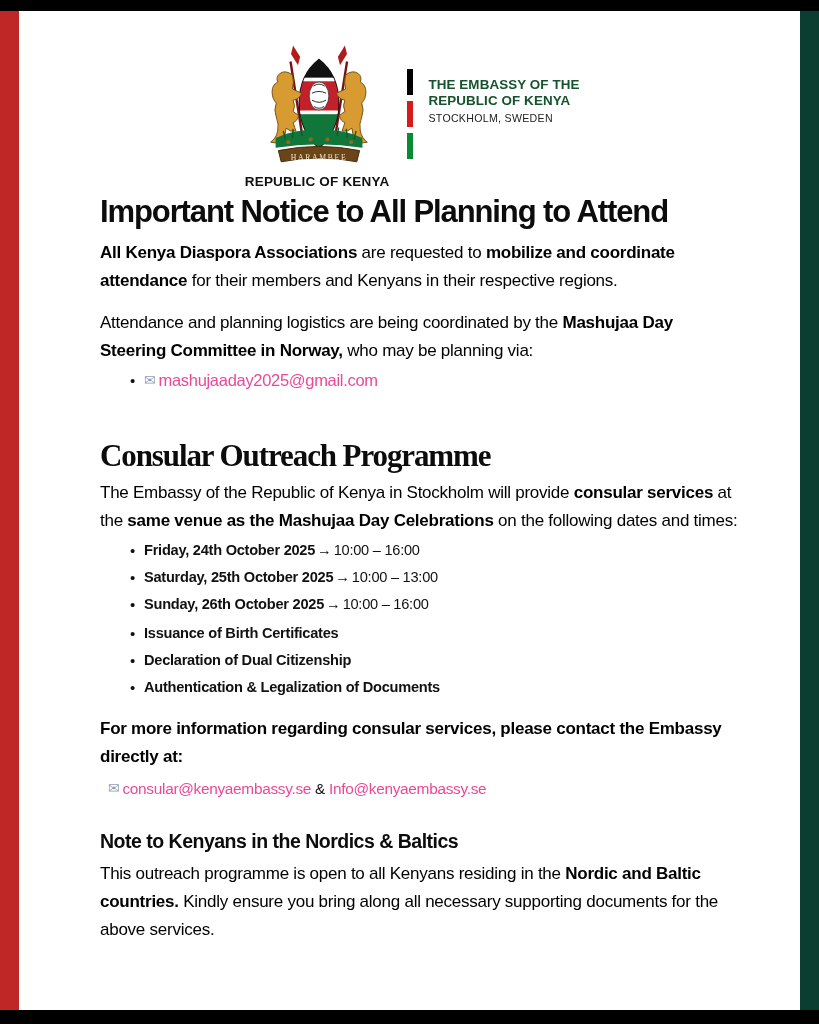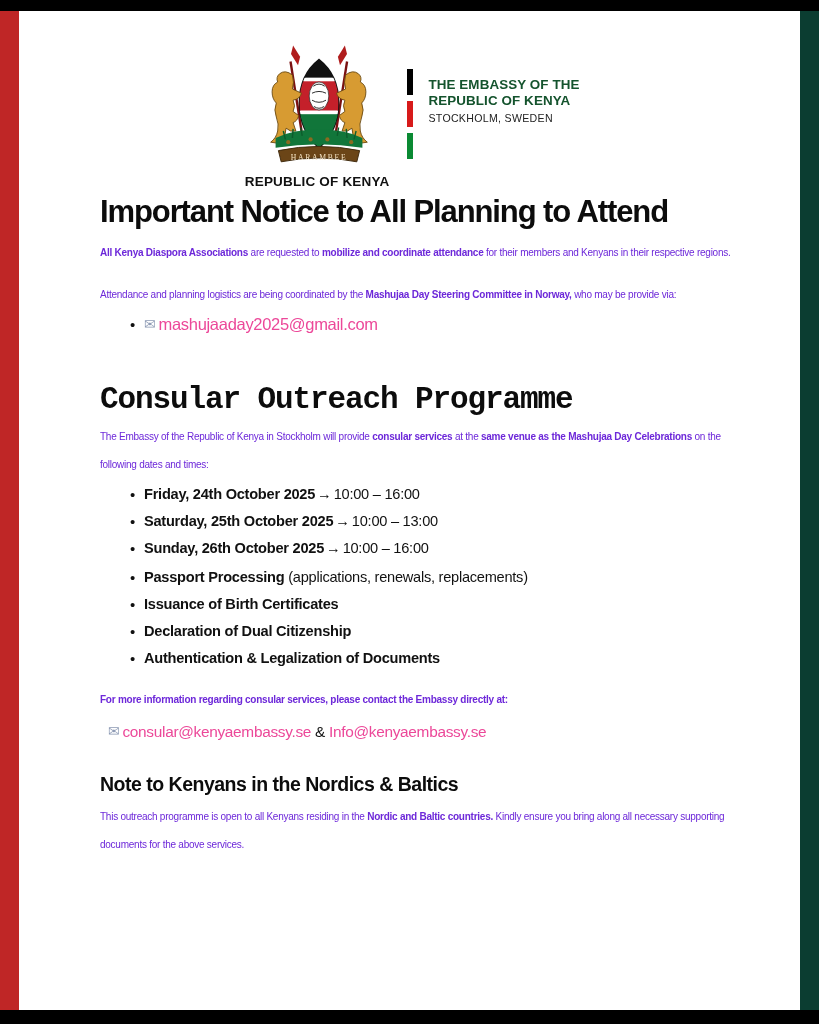--- a/index.html
+++ b/index.html
@@ -88,42 +88,42 @@
   h1.notice-title{
     font-family:"Liberation Sans", sans-serif;
     font-size:31px;
     font-weight:bold;
     letter-spacing:-1.1px;
     color:#0c0c0c;
     margin:6px 0 9px 0;
     line-height:1.12;
   }
   h1.section-title{
-    font-family:Liberation Mono, monospace;
+    font-family:Liberation Serif, serif;
     font-size:31px;
     font-weight:bold;
     letter-spacing:-1.1px;
     color:#0c0c0c;
     margin:44px 0 6px 0;
     line-height:1.12;
   }
   h2.sub-title{
     font-family:"Liberation Sans", sans-serif;
     font-size:19.5px;
     font-weight:bold;
     letter-spacing:-.5px;
     color:#0c0c0c;
     margin:26px 0 7px 0;
     line-height:1.15;
   }
   p.para{
     font-family:"Liberation Sans", sans-serif;
-    font-size:10px;
+    font-size:17px;
     line-height:28px;
-    color:#6d28d9;
+    color:#000000;
     margin:0 0 2px 0;
     letter-spacing:-.25px;
   }
   p.para.tight{line-height:24px;}
   p.gap{margin-top:14px;}
   b{font-weight:bold;}
   ul.bullets{
     margin:2px 0 0 0;
     padding-left:30px;
     list-style:none;
@@ -263,39 +263,38 @@
         </div>
       </div>
     </div>
 
     <div class="content">
 
       <h1 class="notice-title">Important Notice to All Planning to Attend</h1>
 
       <p class="para"><b>All Kenya Diaspora Associations</b><span> are requested to </span><b>mobilize and coordinate attendance</b><span> for their members and Kenyans in their respective regions.</span></p>
 
-      <p class="para gap"><span>Attendance and planning logistics are being coordinated by the </span><b>Mashujaa Day Steering Committee in Norway,</b><span> who may be provide via:</span></p>
+      <p class="para gap"><span>Attendance and planning logistics are being coordinated by the </span><b>Mashujaa Day Steering Committee in Norway,</b><span> who may be planning via:</span></p>
 
       <ul class="bullets">
         <li><span class="env">✉</span><a class="maillink big" href="#">mashujaaday2025@gmail.com</a></li>
       </ul>
 
       <h1 class="section-title">Consular Outreach Programme</h1>
 
       <p class="para"><span>The Embassy of the Republic of Kenya in Stockholm will provide </span><b>consular services</b><span> at the </span><b>same venue as the Mashujaa Day Celebrations</b><span> on the following dates and times:</span></p>
 
       <ul class="bullets">
         <li><b>Friday, 24th October 2025</b><span class="arrow">→</span><span>10:00 – 16:00</span></li>
         <li><b>Saturday, 25th October 2025</b><span class="arrow">→</span><span>10:00 – 13:00</span></li>
         <li><b>Sunday, 26th October 2025</b><span class="arrow">→</span><span>10:00 – 16:00</span></li>
       </ul>
 
 
       <ul class="bullets services">
-        <li><b>Passport Processing</b><span> (applications, renewals, replacements)</span></li>
         <li><b>Issuance of Birth Certificates</b><span></span></li>
         <li><b>Declaration of Dual Citizenship</b><span></span></li>
         <li><b>Authentication &amp; Legalization of Documents</b><span></span></li>
       </ul>
 
       <p class="para gap"><b>For more information regarding consular services, please contact the Embassy directly at:</b></p>
 
       <p class="contact-line"><span class="env">✉</span><a class="maillink" href="#">consular@kenyaembassy.se</a><span class="amp"> &amp; </span><a class="maillink" href="#">Info@kenyaembassy.se</a></p>
 
       <h2 class="sub-title">Note to Kenyans in the Nordics &amp; Baltics</h2>

